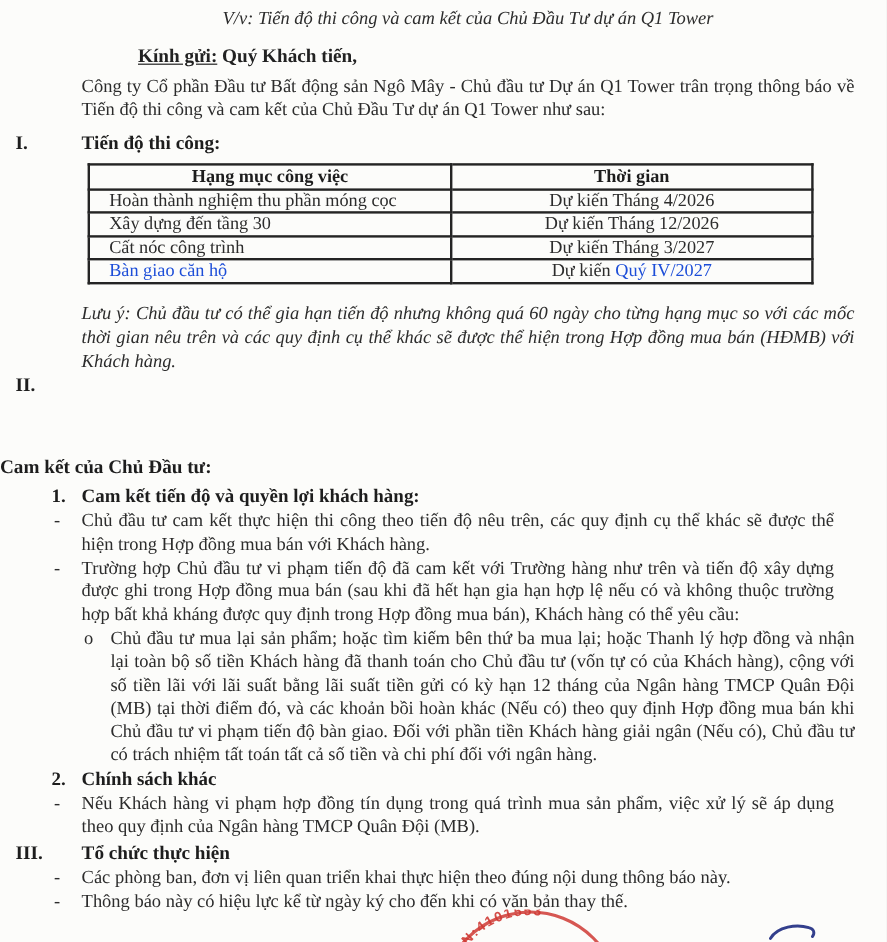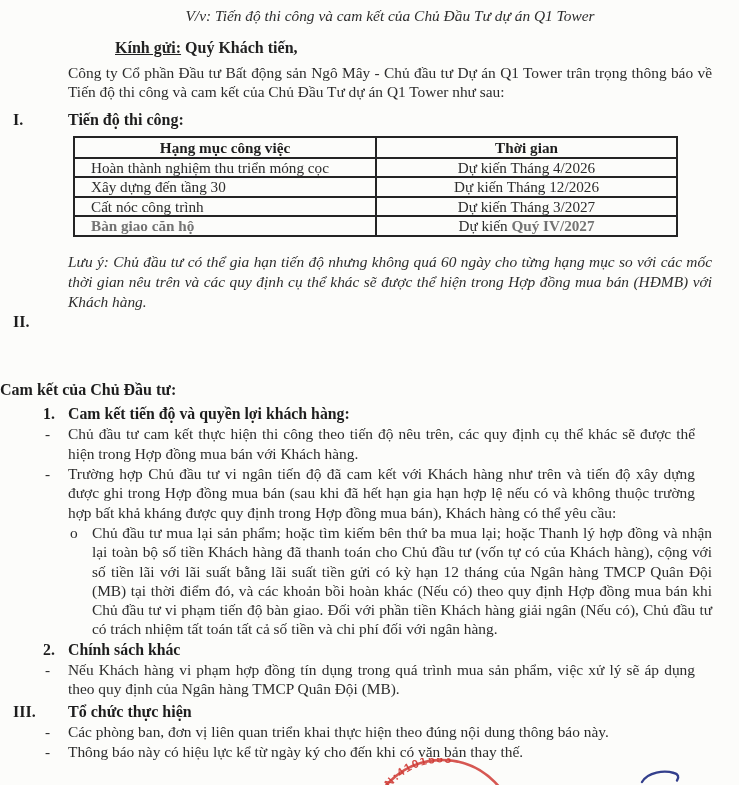--- a/index.html
+++ b/index.html
@@ -32,21 +32,21 @@
   table.schedule{margin:6px 0 0 73px;width:603px;border-collapse:collapse;table-layout:fixed;}
   .schedule th,.schedule td{
     border:2px solid #242424;
     padding:0;height:17.5px;
     font-size:15.2px;line-height:17.5px;
     overflow:hidden;white-space:nowrap;
   }
   .schedule th{font-weight:700;text-align:center;height:19px;color:#1d1d1d;}
   .schedule td.c1{padding-left:16px;text-align:left;}
   .schedule td.c2{text-align:center;}
-  .bold{font-weight:700;color:#737373;}
+  .bold{font-weight:400;color:#1d4ed8;}
 
   .note{margin:15px 27px 0 68px;font-style:italic;text-align:justify;}
 
   .bullet{display:flex;}
   .bullet .mk{flex:0 0 68px;padding-left:45px;box-sizing:border-box;}
   .bullet .tx{flex:1;text-align:justify;margin-right:44px;}
 
   .subbullet{display:flex;}
   .subbullet .mk{flex:0 0 92px;padding-left:70px;box-sizing:border-box;line-height:19.3px;}
   .subbullet .tx{flex:1;text-align:justify;margin-right:27px;line-height:19.3px;}
@@ -77,21 +77,21 @@
     <colgroup>
         <col style="width:302px">
         <col style="width:301px">
       </colgroup>
     <tbody>
         <tr>
       <th>Hạng mục công việc</th>
       <th>Thời gian</th>
     </tr>
     <tr>
-      <td class="c1">Hoàn thành nghiệm thu triển móng cọc</td>
+      <td class="c1">Hoàn thành nghiệm thu phần móng cọc</td>
       <td class="c2">Dự kiến Tháng 4/2026</td>
     </tr>
     <tr>
       <td class="c1">Xây dựng đến tầng 30</td>
       <td class="c2">Dự kiến Tháng 12/2026</td>
     </tr>
     <tr>
       <td class="c1">Cất nóc công trình</td>
       <td class="c2">Dự kiến Tháng 3/2027</td>
     </tr>
@@ -114,21 +114,21 @@
     <span>Cam kết tiến độ và quyền lợi khách hàng:</span>
   </div>
 
   <div class="bullet">
     <span class="mk">-</span>
     <span class="tx">Chủ đầu tư cam kết thực hiện thi công theo tiến độ nêu trên, các quy định cụ thể khác sẽ được thể hiện trong Hợp đồng mua bán với Khách hàng.</span>
   </div>
 
   <div class="bullet">
     <span class="mk">-</span>
-    <span class="tx">Trường hợp Chủ đầu tư vi ngân tiến độ đã cam kết với Khách hàng như trên và tiến độ xây dựng được ghi trong Hợp đồng mua bán (sau khi đã hết hạn gia hạn hợp lệ nếu có và không thuộc trường hợp bất khả kháng được quy định trong Hợp đồng mua bán), Khách hàng có thể yêu cầu:</span>
+    <span class="tx">Trường hợp Chủ đầu tư vi phạm tiến độ đã cam kết với Trường hàng như trên và tiến độ xây dựng được ghi trong Hợp đồng mua bán (sau khi đã hết hạn gia hạn hợp lệ nếu có và không thuộc trường hợp bất khả kháng được quy định trong Hợp đồng mua bán), Khách hàng có thể yêu cầu:</span>
   </div>
 
   <div class="subbullet">
     <span class="mk">o</span>
     <span class="tx">Chủ đầu tư mua lại sản phẩm; hoặc tìm kiếm bên thứ ba mua lại; hoặc Thanh lý hợp đồng và nhận lại toàn bộ số tiền Khách hàng đã thanh toán cho Chủ đầu tư (vốn tự có của Khách hàng), cộng với số tiền lãi với lãi suất bằng lãi suất tiền gửi có kỳ hạn 12 tháng của Ngân hàng TMCP Quân Đội (MB) tại thời điểm đó, và các khoản bồi hoàn khác (Nếu có) theo quy định Hợp đồng mua bán khi Chủ đầu tư vi phạm tiến độ bàn giao. Đối với phần tiền Khách hàng giải ngân (Nếu có), Chủ đầu tư có trách nhiệm tất toán tất cả số tiền và chi phí đối với ngân hàng.</span>
   </div>
 
   <div class="subhead h2">
     <span class="num">2.</span>
     <span>Chính sách khác</span>

